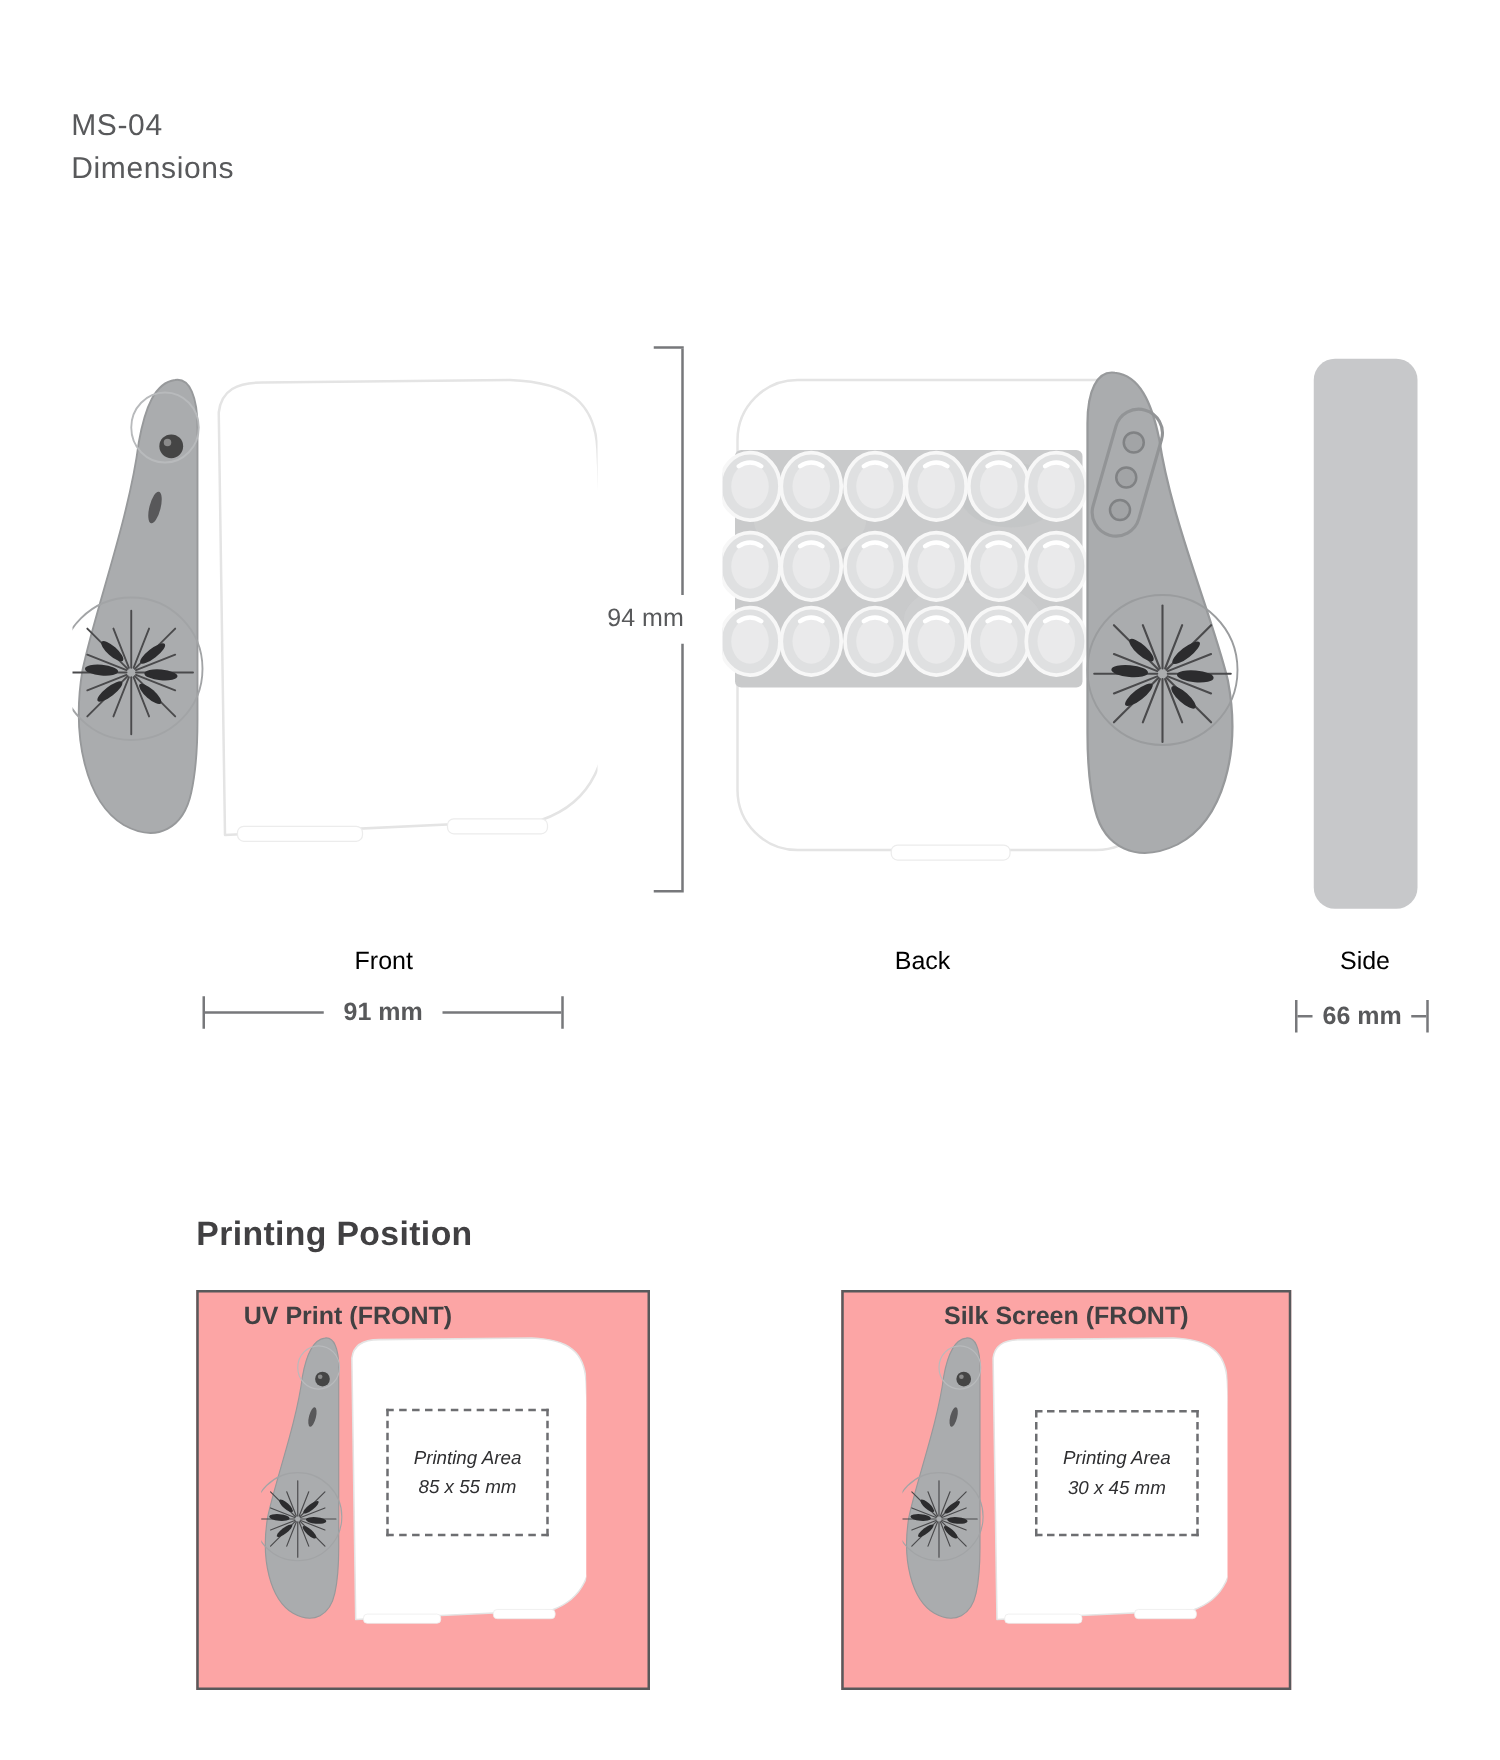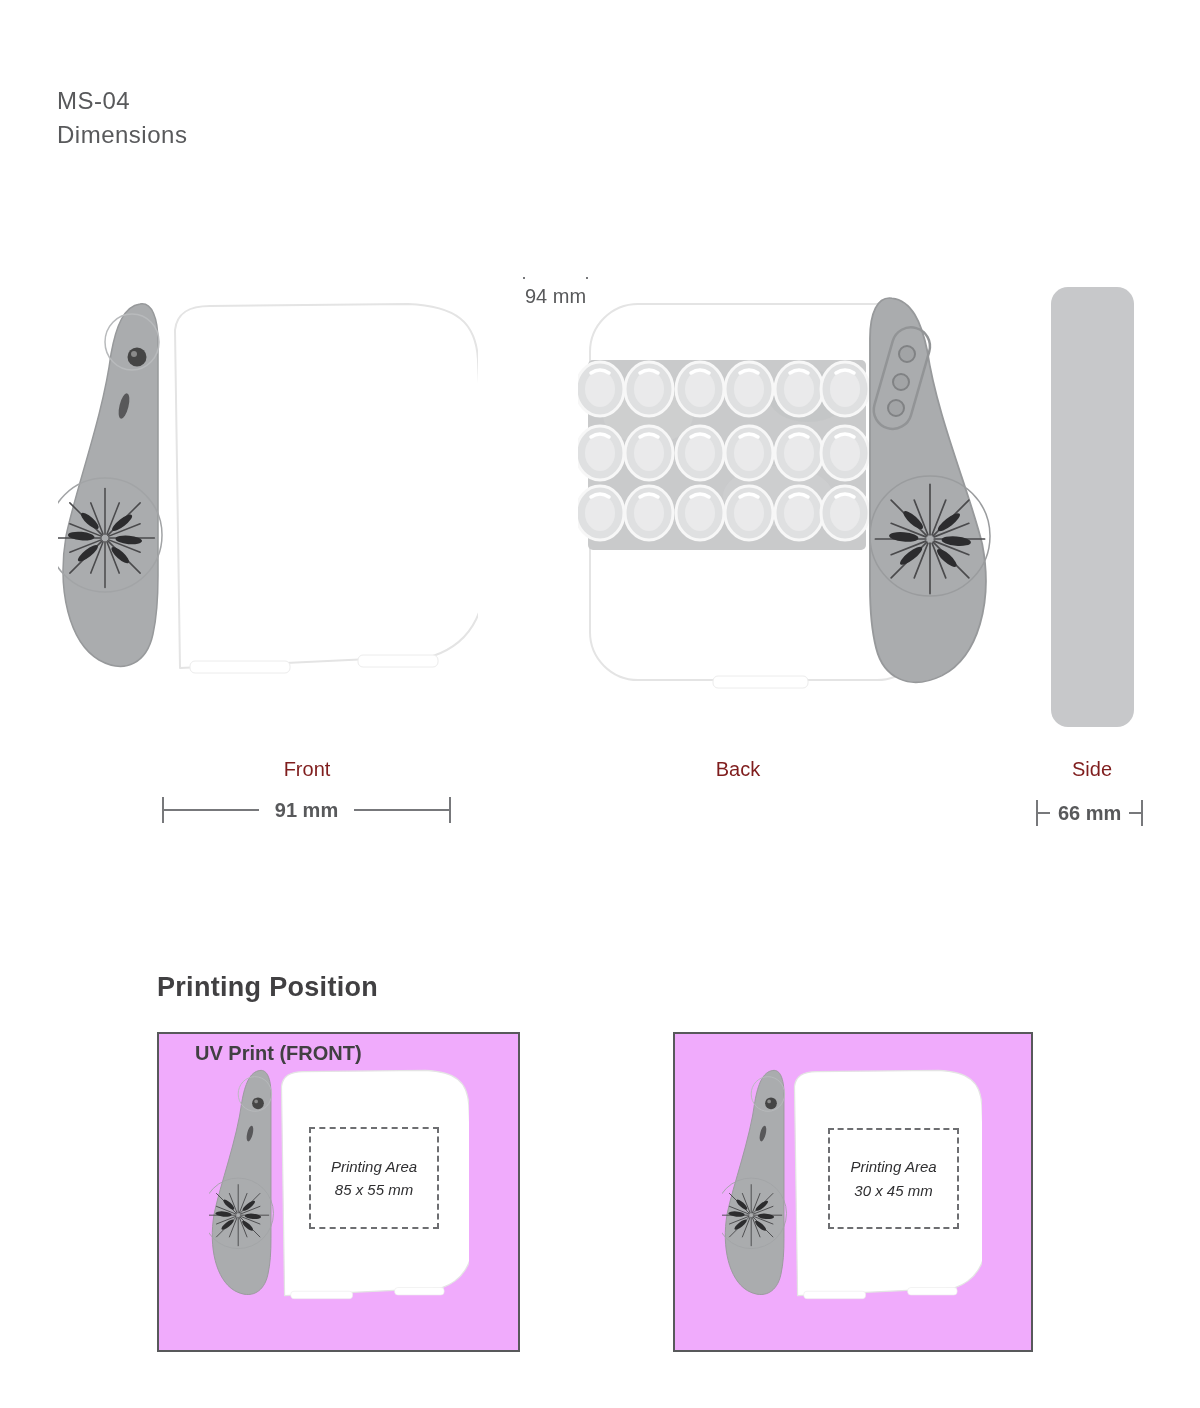--- a/index.html
+++ b/index.html
@@ -12,39 +12,39 @@
     color:#58595b;letter-spacing:0.5px;}
   .section-heading{position:absolute;left:157px;top:972px;font-size:27px;
     font-weight:bold;color:#414042;letter-spacing:0.3px;}
   
   .front-view{position:absolute;left:58px;top:300px;width:420px;height:380px;}
   .back-view{position:absolute;left:578px;top:296px;width:420px;height:400px;}
   .side-view{position:absolute;left:1051px;top:287px;width:83px;height:440px;
     background:#c7c8ca;border-radius:17px;}
   
   .view-label{position:absolute;top:758px;width:200px;text-align:center;
-    font-size:20px;color:#7f1d1d;}
+    font-size:20px;color:#000000;}
   .lbl-front{left:207px;} .lbl-back{left:638px;} .lbl-side{left:992px;}
   
   .vdim{position:absolute;left:523px;top:277px;width:24px;height:437px;
-    display:flex;flex-direction:row;align-items:flex-start;}
+    display:flex;flex-direction:column;align-items:flex-end;}
   .vdim .cap{width:24px;height:2px;background:#77787b;flex:0 0 2px;}
   .vdim .vline{width:2px;background:#77787b;flex:1;}
   .vdim .dim-text{padding:8px 0;font-size:20px;color:#58595b;white-space:nowrap;}
   .hdim{position:absolute;display:flex;align-items:center;height:26px;font-weight:bold;}
   .hdim .cap{width:2px;height:26px;background:#77787b;flex:0 0 2px;}
   .hdim .hline{height:2px;background:#77787b;flex:1;}
   .hdim .dim-text{padding:0 16px;font-size:20px;color:#58595b;white-space:nowrap;}
   .hdim-91{left:162px;top:797px;width:289px;}
   .hdim-66{left:1036px;top:800px;width:114px;}
   .hdim-66 .hline{flex:0 0 12px;}
   .hdim-66 .dim-text{padding:0 8px;}
   
   .print-panel{position:absolute;top:1032px;height:316px;border:2px solid #58595b;
-    background:#f0abfc;}
+    background:#fca5a5;}
   .panel-1{left:157px;width:359px;}
   .panel-2{left:673px;width:356px;}
   .panel-title{position:absolute;top:8px;font-size:20px;font-weight:bold;color:#414042;}
   .panel-1 .panel-title{left:36px;}
   .panel-2 .panel-title{left:0;width:100%;text-align:center;}
   .mini-device{position:absolute;top:34px;width:260px;height:235px;}
   .panel-1 .mini-device{left:50px;}
   .panel-2 .mini-device{left:47px;}
   .printing-area{position:absolute;border:2px dashed #6d6e71;
     display:flex;flex-direction:column;align-items:center;justify-content:center;
@@ -201,20 +201,21 @@
     <svg class="mini-device" viewBox="0 0 420 380">
       <use href="#dev-front-g"></use>
     </svg>
     <div class="printing-area">
       <div>Printing Area</div>
       <div>85 x 55 mm</div>
     </div>
   </div>
 
   <div class="print-panel panel-2">
+    <div class="panel-title">Silk Screen (FRONT)</div>
     <svg class="mini-device" viewBox="0 0 420 380">
       <use href="#dev-front-g"></use>
     </svg>
     <div class="printing-area">
       <div>Printing Area</div>
       <div>30 x 45 mm</div>
     </div>
   </div>
 
 </div>

